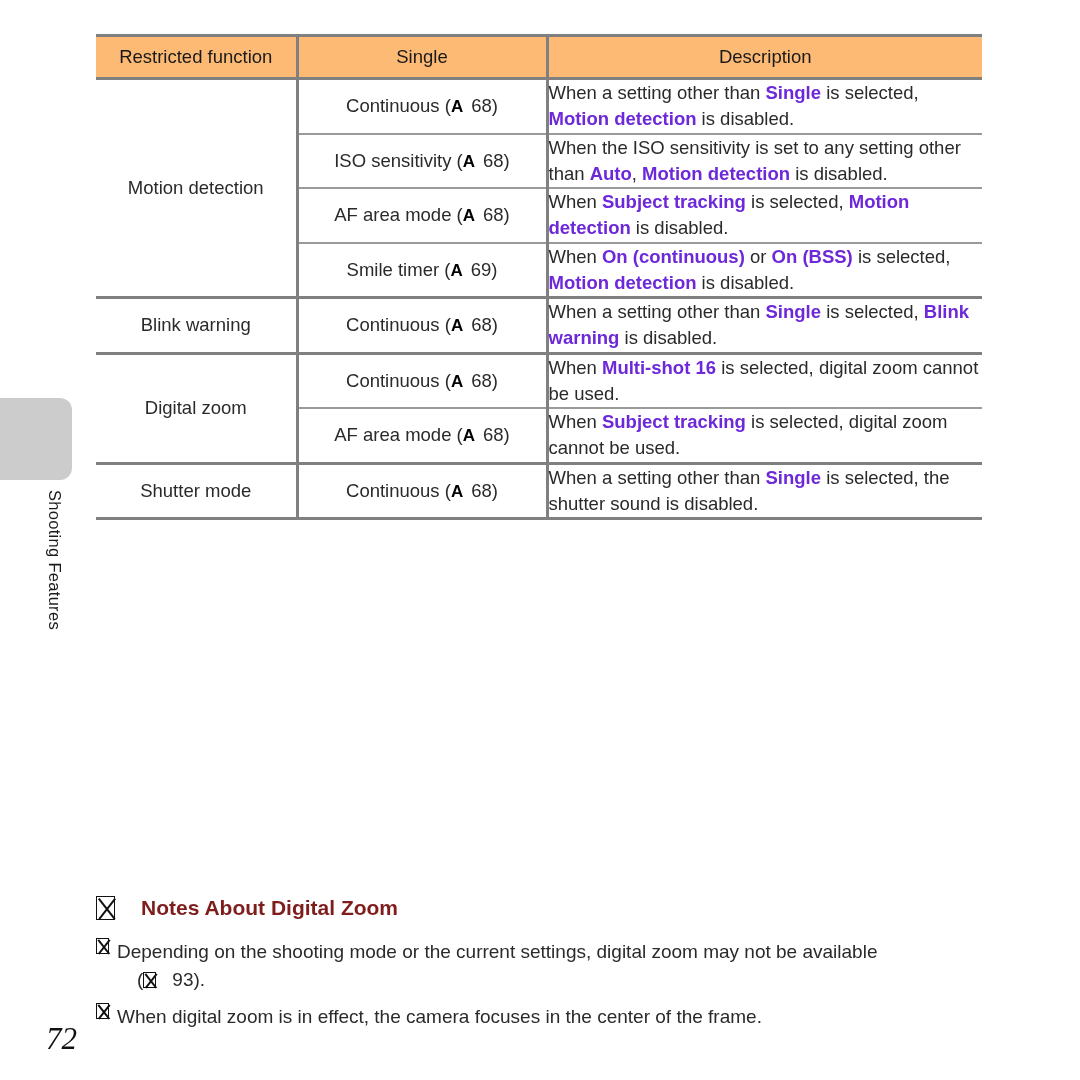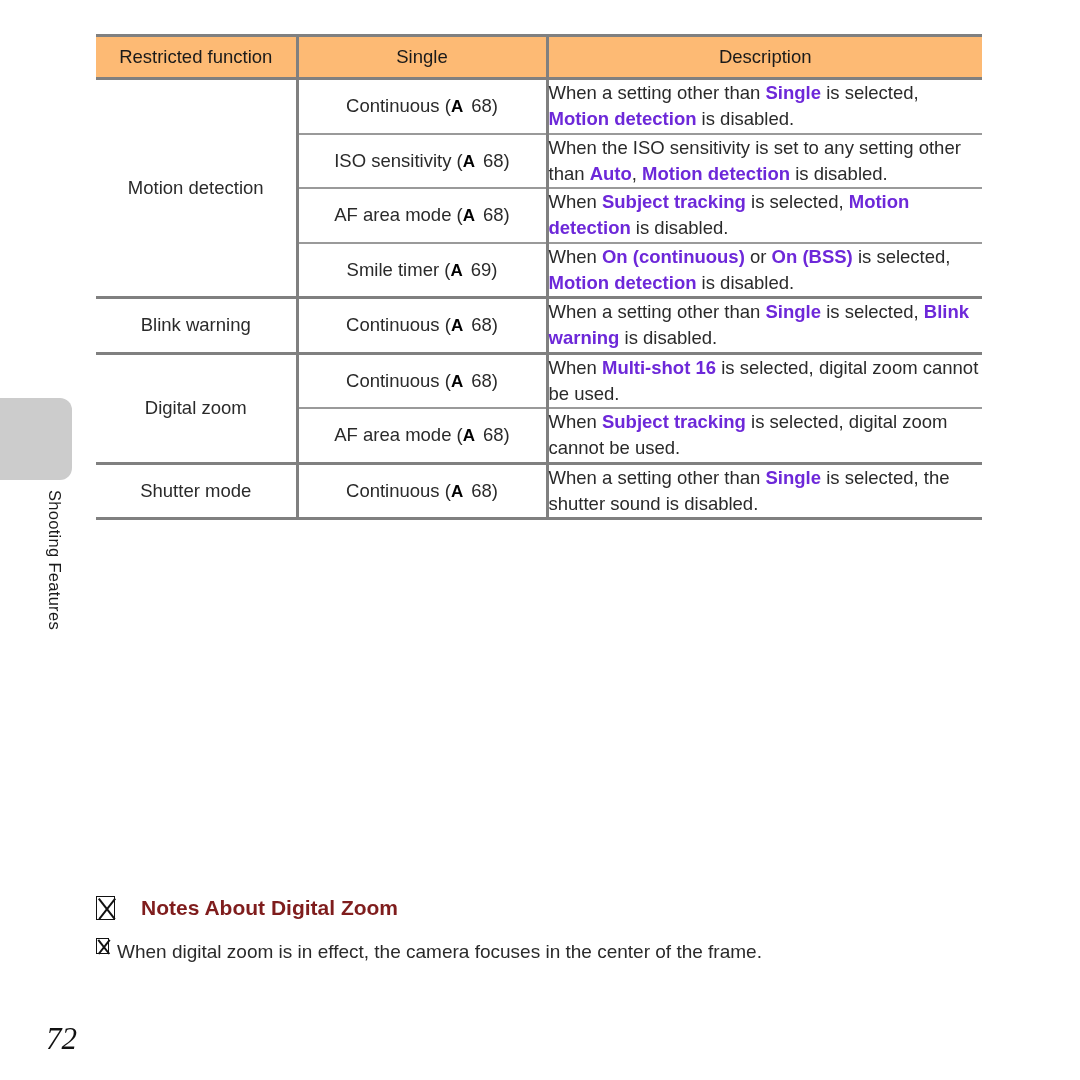--- a/index.html
+++ b/index.html
@@ -232,16 +232,20 @@
 </table>
 
 <div id="notes">
   <div id="notes-heading">
     <span class="tofu big"></span>
     <span>Notes About Digital Zoom</span>
   </div>
   <div id="notes-list">
       <div class="note-item">
         <span class="tofu sm"></span>
+        <span class="note-text">Depending on the shooting mode or the current settings, digital zoom may not be available<span class="note-sub">(<span class="tofu sm"></span><span class="pg">93</span>).</span></span>
+      </div>
+      <div class="note-item">
+        <span class="tofu sm"></span>
         <span class="note-text">When digital zoom is in effect, the camera focuses in the center of the frame.</span>
       </div>
     </div>
 </div>
 
 </body></html>

